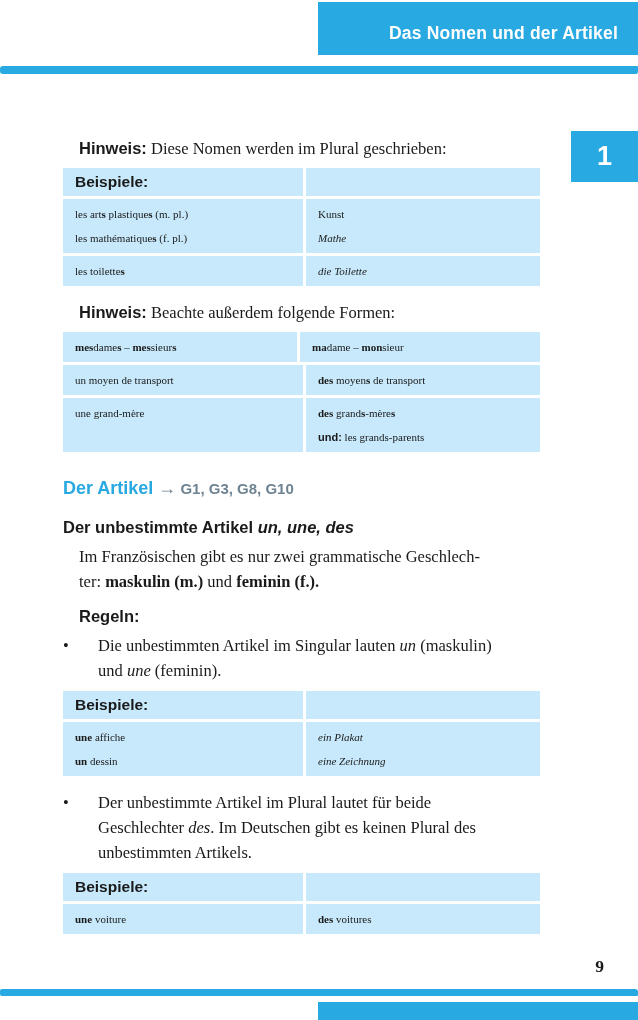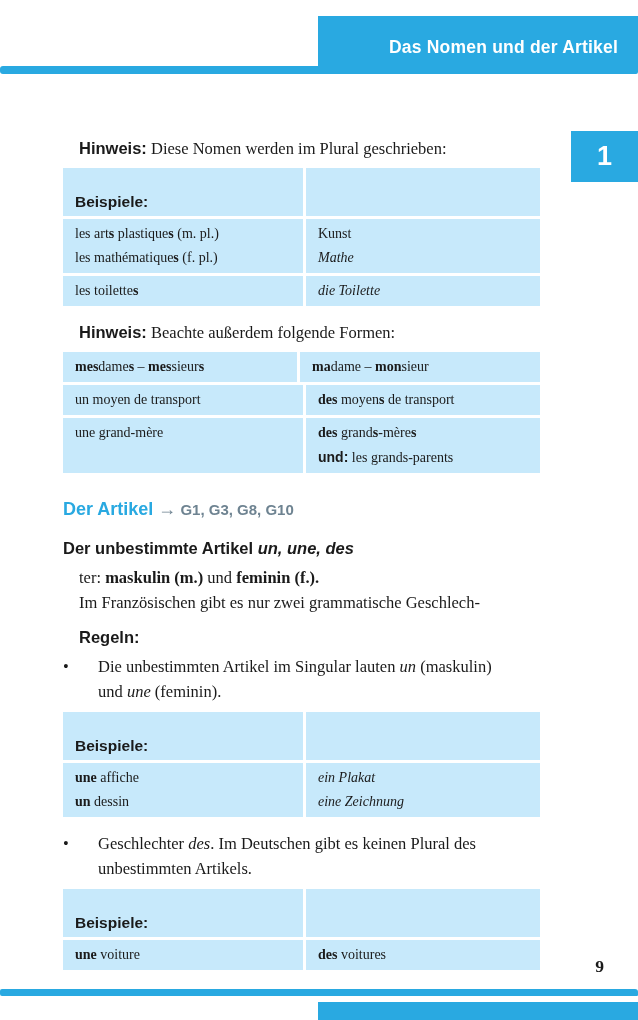--- a/index.html
+++ b/index.html
@@ -5,21 +5,21 @@
   * { margin:0; padding:0; box-sizing:border-box; }
   html,body { background:#ffffff; }
   body {
     width:638px; height:1020px; position:relative; overflow:hidden;
     font-family:"Liberation Serif", serif;
     color:var(--text, #1a1a1a);
   }
 
   
   .band-top {
-    position:absolute; top:16px; right:0; width:320px; height:53px;
+    position:absolute; top:2px; right:0; width:320px; height:53px;
     background:var(--accent, #29a9e1);
     display:flex; align-items:flex-end; justify-content:flex-end;
     padding:0 20px 11px 0;
   }
   .band-title {
     color:#fff; font-family:"Liberation Sans", sans-serif;
     font-weight:bold; font-size:17.5px; letter-spacing:0.2px;
   }
   .strip-top {
     position:absolute; top:66px; left:0; width:638px; height:8px;
@@ -68,30 +68,30 @@
   .bullet .dot { flex:0 0 19px; line-height:25px; }
   .bullet .bullet-text { flex:1; }
 
   
   .tbl { display:flex; flex-direction:column; gap:3px; }
   .tbl-1, .tbl-2 { margin-top:7px; }
   .tbl-3, .tbl-4 { margin-top:8px; }
   .trow { display:flex; gap:3px; }
   .tcell {
     background:var(--row-bg, #c7e9fb);
-    padding:3px 12px; font-size:14px;
+    padding:3px 12px; font-size:11px;
   }
   .tcell .ln { line-height:24px; white-space:nowrap; }
   .tcell.col-l { flex:0 0 240px; }
   .tcell.col-r { flex:1; }
   .tcell.head {
     font-family:"Liberation Sans", sans-serif;
     font-weight:bold; font-size:15.5px;
   }
-  .tcell.head .ln { line-height:22px;margin-top:20px; }
+  .tcell.head .ln { line-height:22px; }
 </style>
 </head>
 <body>
 
 <div class="page">
 
   <div class="band-top">
     <span class="band-title">Das Nomen und der Artikel</span>
   </div>
   <div class="strip-top"></div>
@@ -167,22 +167,22 @@
 
     <div class="section-heading">
         <div class="ln"><span style="font-weight: bold; font-family: &quot;Liberation Sans&quot;, sans-serif; color: rgb(41, 169, 225);">Der Artikel</span><span style="color: rgb(110, 131, 145);"> → </span><span style="font-weight: bold; font-family: &quot;Liberation Sans&quot;, sans-serif; color: rgb(110, 131, 145); font-size: 15px;">G1, G3, G8, G10</span></div>
       </div>
 
     <div class="subheading">
         <div class="ln"><span style="font-weight: bold; font-family: &quot;Liberation Sans&quot;, sans-serif;">Der unbestimmte Artikel </span><span style="font-weight: bold; font-style: italic; font-family: &quot;Liberation Sans&quot;, sans-serif;">un, une, des</span></div>
       </div>
 
     <div class="para">
+        <div class="ln"><span>Im Französischen gibt es nur zwei grammatische Geschlech-</span></div>
         <div class="ln"><span>ter: </span><span style="font-weight: bold;">maskulin (m.)</span><span> und </span><span style="font-weight: bold;">feminin (f.).</span></div>
-        <div class="ln"><span>Im Französischen gibt es nur zwei grammatische Geschlech-</span></div>
       </div>
 
     <div class="body-line regeln">
         <div class="ln"><span style="font-weight: bold; font-family: &quot;Liberation Sans&quot;, sans-serif;">Regeln:</span></div>
       </div>
 
     <div class="bullet">
       <span class="dot">•</span>
       <div class="bullet-text">
           <div class="ln"><span>Die unbestimmten Artikel im Singular lauten </span><span style="font-style: italic;">un</span><span> (maskulin)</span></div>
@@ -205,20 +205,21 @@
         <div class="tcell col-r">
             <div class="ln"><span style="font-style: italic;">ein Plakat</span></div>
             <div class="ln"><span style="font-style: italic;">eine Zeichnung</span></div>
           </div>
       </div>
     </div>
 
     <div class="bullet bullet-2">
       <span class="dot">•</span>
       <div class="bullet-text">
+          <div class="ln"><span>Der unbestimmte Artikel im Plural lautet für beide</span></div>
           <div class="ln"><span>Geschlechter </span><span style="font-style: italic;">des</span><span>. Im Deutschen gibt es keinen Plural des</span></div>
           <div class="ln"><span>unbestimmten Artikels.</span></div>
         </div>
     </div>
 
     <div class="tbl tbl-4">
       <div class="trow">
         <div class="tcell col-l head">
             <div class="ln"><span style="font-weight: bold; font-family: &quot;Liberation Sans&quot;, sans-serif;">Beispiele:</span></div>
           </div>

